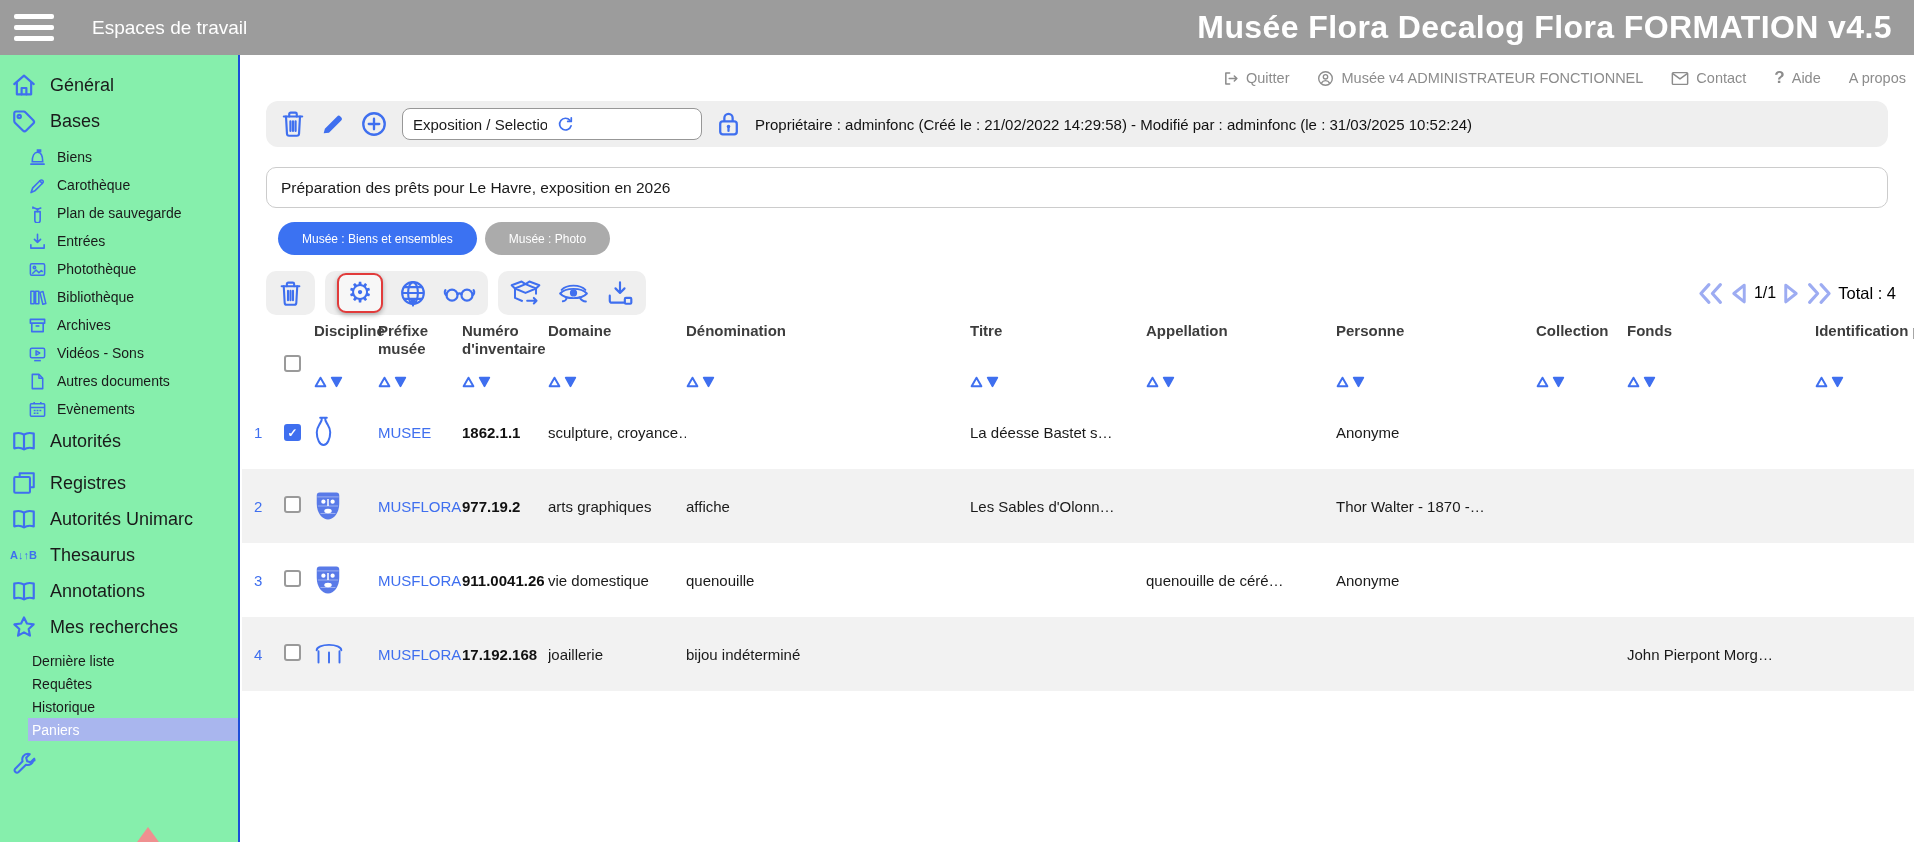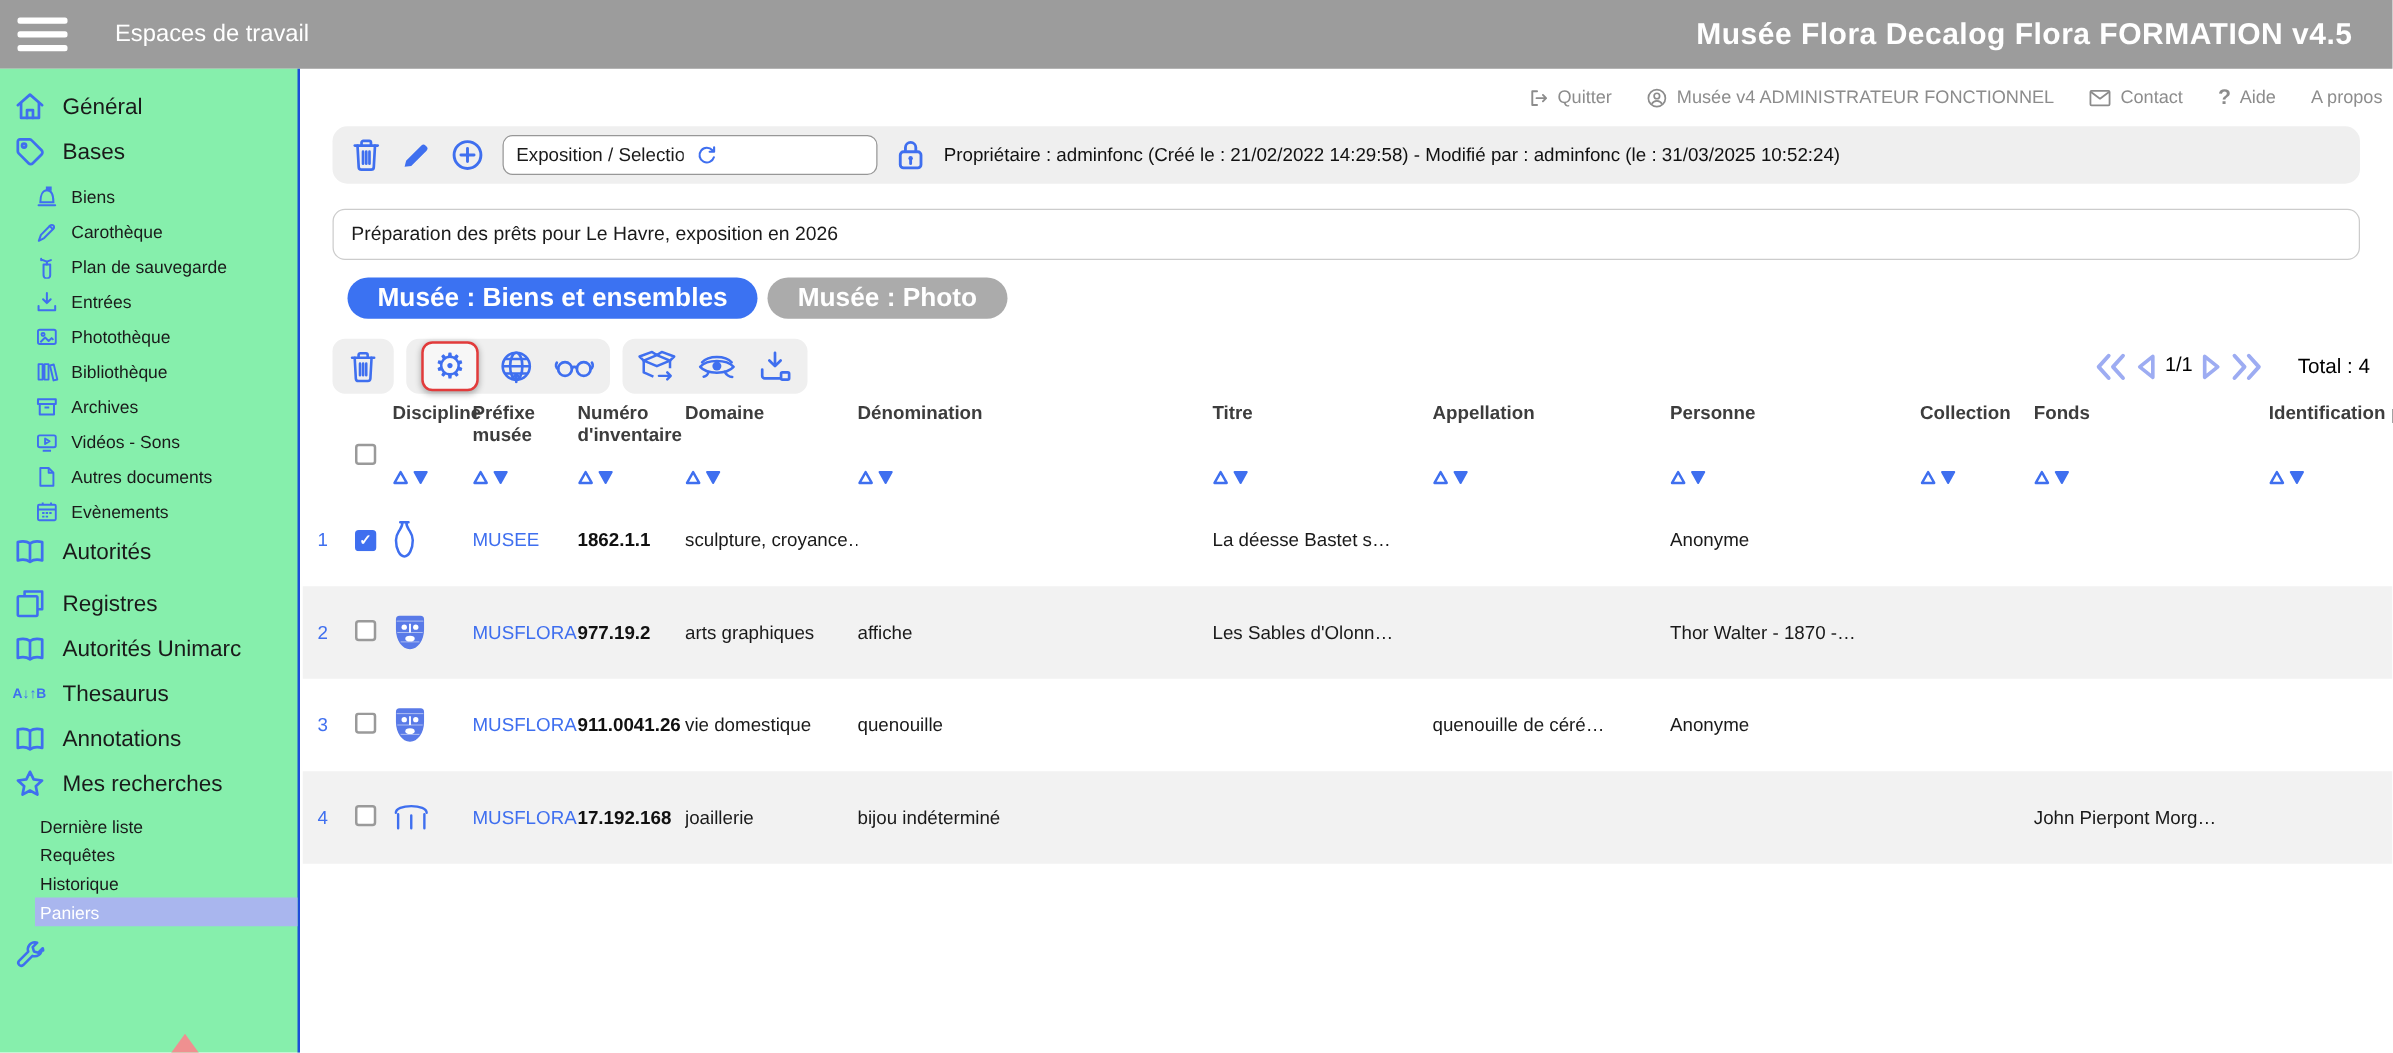--- a/index.html
+++ b/index.html
@@ -9,21 +9,21 @@
     --blue:#3f6fef; --paleblue:#9dacf2; --bar:#9c9c9c; --box:#efefef;
     --tab-on:#3b72f2; --tab-off:#ababab; --sel:#a9b6ee; --alt:#f2f2f2;
   }
   svg{display:block}
   
   .topbar{position:absolute;top:0;left:0;width:1914px;height:55px;background:var(--bar);
     display:flex;align-items:center;color:#fff;}
   .hamburger{margin-left:14px;width:40px;cursor:pointer;display:flex;flex-direction:column;gap:6px;}
   .hamburger i{display:block;height:5px;background:#fff;border-radius:2px;}
   .workspace{margin-left:38px;font-size:19px;}
-  .app-title{margin-left:auto;margin-right:32px;font-size:24px;font-weight:bold;letter-spacing:.4px;}
+  .app-title{margin-left:auto;margin-right:22px;font-size:32px;font-weight:bold;letter-spacing:.4px;}
   
   .sidebar{position:absolute;top:55px;left:0;width:240px;height:787px;background:#86efac;
     border-right:2px solid #1d4ed8;overflow:hidden;}
   .nav{padding-top:12px;}
   .s-item{display:flex;align-items:center;gap:13px;height:36px;padding-left:10px;font-size:18px;cursor:pointer;}
   .s-item .ic{width:27px;display:flex;justify-content:center;}
   .s-sub{display:flex;align-items:center;gap:10px;height:28px;padding-left:27px;font-size:14px;cursor:pointer;}
   .s-sub .ic{width:20px;display:flex;justify-content:center;}
   .first-sub{margin-top:4px;}
   .after-subs{margin-top:6px;}
@@ -41,34 +41,34 @@
   .record-toolbar{margin:0 26px 0 24px;height:46px;background:var(--box);border-radius:12px;
     display:flex;align-items:center;gap:14px;padding:0 14px;}
   .tb-btn{background:none;border:none;cursor:pointer;padding:0;display:flex;align-items:center;}
   .basket-select{width:300px;height:32px;background:#fff;border:1px solid #979797;border-radius:8px;
     display:flex;align-items:center;gap:10px;padding:0 10px;font-size:15px;cursor:pointer;}
   .basket-select span{flex:1;white-space:nowrap;overflow:hidden;}
   .owner{font-size:15px;color:#111;white-space:nowrap;overflow:hidden;}
   .desc-box{margin:20px 26px 0 24px;height:41px;border:1px solid #ccc;border-radius:10px;
     display:flex;align-items:center;padding:0 14px;font-size:15.5px;background:#fff;}
   .tabs{margin:14px 0 0 36px;display:flex;gap:8px;}
-  .tab{height:33px;border-radius:17px;color:#fff;font-size:21px;display:flex;align-items:center;
-    padding:0 24px;cursor:pointer;white-space:nowrap;font-weight:bold;}
+  .tab{height:33px;border-radius:17px;color:#fff;font-size:12px;display:flex;align-items:center;
+    padding:0 24px;cursor:pointer;white-space:nowrap;}
   .tab.active{background:var(--tab-on);}
   .tab.inactive{background:var(--tab-off);}
   .grid-toolbar{margin:16px 18px 0 24px;display:flex;align-items:center;gap:10px;}
   .tool-group{background:var(--box);border-radius:10px;height:44px;display:flex;align-items:center;
     gap:16px;padding:0 12px;}
   .gear-btn{background:#f7f7f7;border:2px solid #e23b3b;border-radius:9px;height:40px;width:46px;
     display:flex;align-items:center;justify-content:center;cursor:pointer;
     box-shadow:0 2px 5px rgba(0,0,0,.3);}
   .gear-glyph{font-size:28px;color:var(--blue);line-height:1;}
   .pager{margin-left:auto;display:flex;align-items:center;gap:6px;font-size:16px;color:#000;}
   .pager .pg{cursor:pointer;}
-  .total{margin-left:22px;font-size:16.5px;white-space:nowrap;}
+  .total{margin-left:0;font-size:16.5px;white-space:nowrap;}
   
   .tgrid{display:grid;grid-template-columns:30px 30px 64px 84px 86px 138px 284px 176px 190px 200px 91px 188px 170px;
     padding-left:12px;}
   .thead{margin-top:7px;margin-bottom:7px;height:66px;align-items:stretch;}
   .hcell{display:flex;flex-direction:column;justify-content:space-between;padding-right:6px;}
   .hlabel{font-size:15px;font-weight:bold;color:#3d3d3d;line-height:1.22;}
   .sort{display:flex;gap:3px;cursor:pointer;}
   .chk-cell{display:flex;align-items:flex-end;padding-bottom:16px;}
   .cb{width:17px;height:17px;border:2px solid #9a9a9a;border-radius:3px;background:#fff;
     display:inline-flex;align-items:center;justify-content:center;cursor:pointer;}

